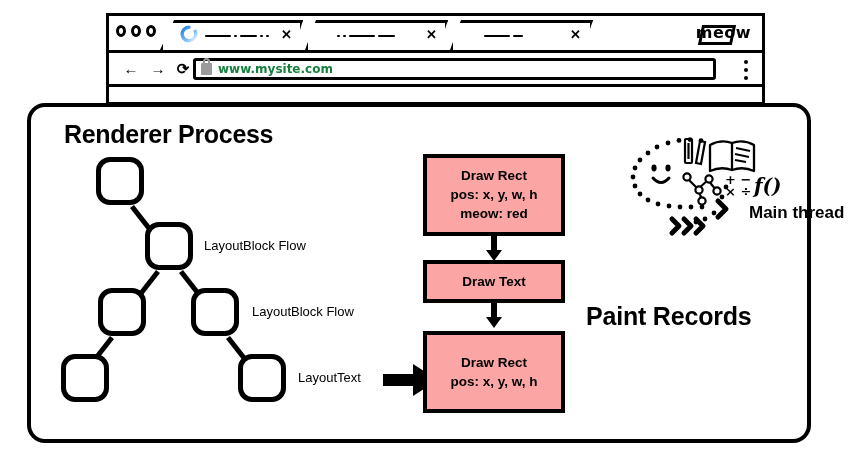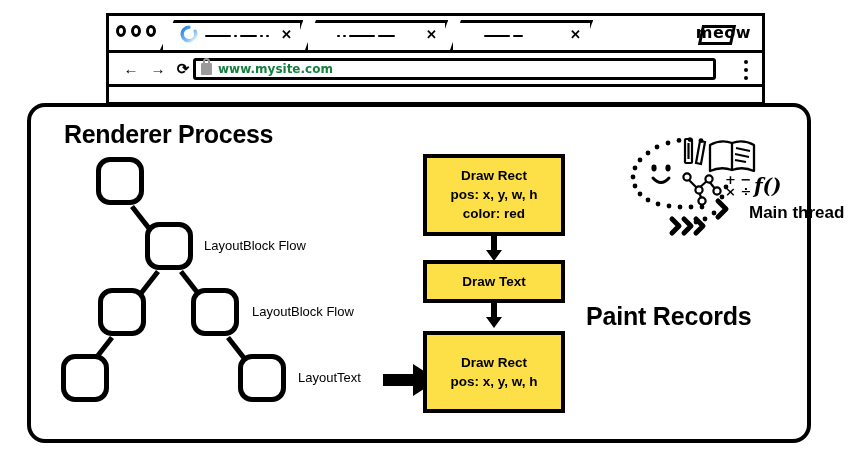--- a/index.html
+++ b/index.html
@@ -279,21 +279,21 @@
     left: 352px;
     top: 256px;
     width: 56px;
     height: 34px;
   }
 
   
   .paint-box {
     position: absolute;
     border: 4px solid #000;
-    background: #fde047;
+    background: #fca5a5;
     box-sizing: border-box;
     text-align: center;
     display: flex;
     flex-direction: column;
     justify-content: center;
     gap: 1px;
     left: 392px;
     width: 142px;
   }
   .paint-line {
@@ -452,21 +452,21 @@
 
     <div id="flow-arrow">
       <svg width="56" height="34" viewBox="0 0 56 34">
         <path d="M0 11 H30 V1 L55 17 L30 33 V23 H0 Z" fill="#000"></path>
       </svg>
     </div>
 
     <div class="paint-box" id="paint-box-0">
       <div class="paint-line">Draw Rect</div>
       <div class="paint-line">pos: x, y, w, h</div>
-      <div class="paint-line">color: red</div>
+      <div class="paint-line">meow: red</div>
     </div>
 
     <div class="paint-arrow" id="paint-arrow-0">
       <svg width="16" height="28" viewBox="0 0 16 28">
         <path d="M5 0 H11 V16 H16 L8 27 L0 16 H5 Z" fill="#000"></path>
       </svg>
     </div>
 
     <div class="paint-box" id="paint-box-1">
       <div class="paint-line">Draw Text</div>

